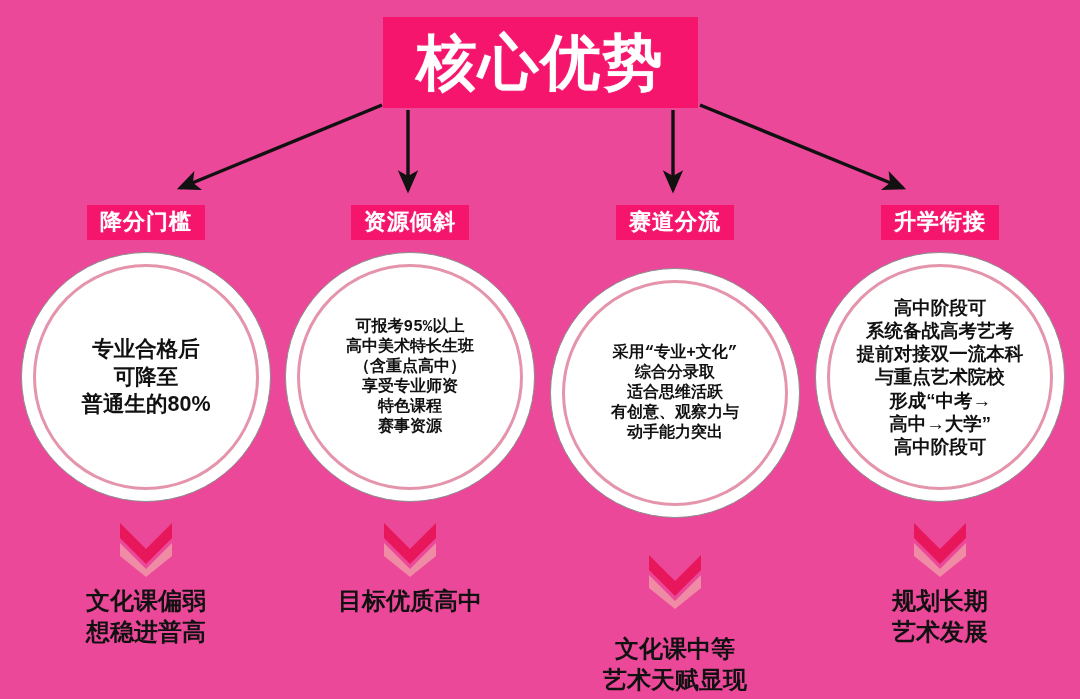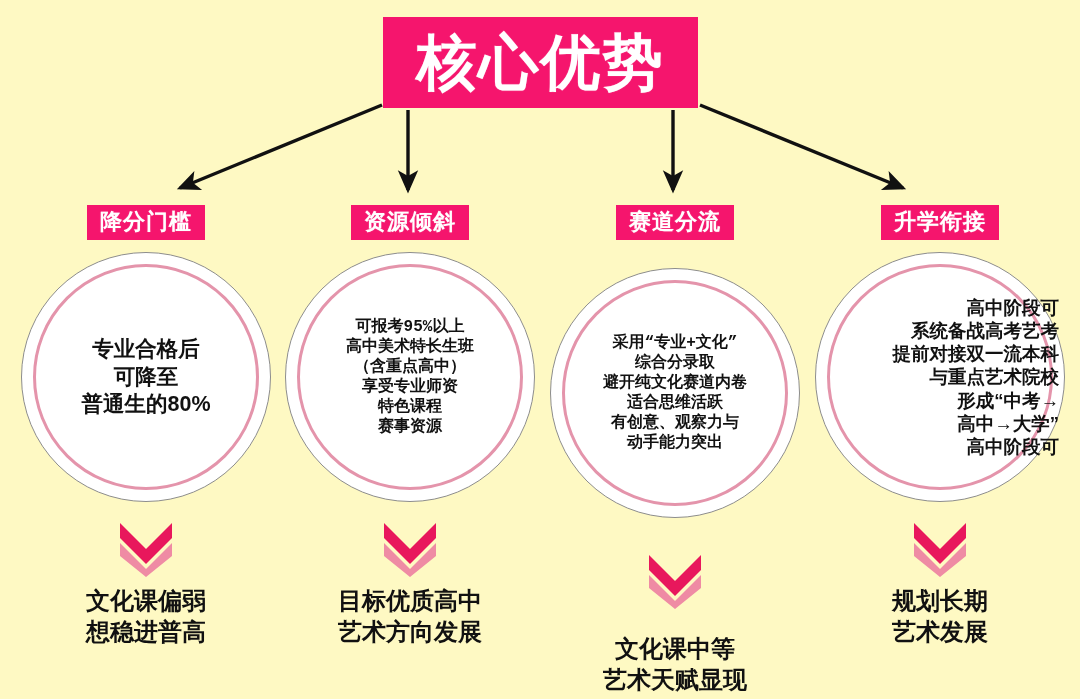--- a/index.html
+++ b/index.html
@@ -7,21 +7,21 @@
     padding: 0;
     background: #ffffff;
   }
   body {
     font-family: "Liberation Sans", "DejaVu Sans", sans-serif;
   }
   #canvas {
     position: relative;
     width: 1080px;
     height: 699px;
-    background: #fef9c3;
+    background: #ec4899;
     overflow: hidden;
   }
 
   
   #connectors {
     position: absolute;
     left: 0;
     top: 0;
     width: 1080px;
     height: 699px;
@@ -117,21 +117,21 @@
     justify-content: center;
     text-align: center;
     color: #111111;
     font-weight: bold;
     line-height: 1.26;
     box-sizing: border-box;
   }
   .circle-text .ln { white-space: nowrap; }
   .size-4 { font-size: 21.5px; }
   .size-6 { font-size: 16px; font-family: Liberation Mono, monospace; }
-  .size-7 { font-size: 18.5px; align-items: flex-end; }
+  .size-7 { font-size: 18.5px; }
 
   
   .chevron {
     margin-top: 17px;
     width: 60px;
     height: 58px;
     flex: none;
   }
 
   
@@ -200,33 +200,31 @@
         <span class="ln">特色课程</span>
         <span class="ln">赛事资源</span>
       </div>
     </div>
     <svg class="chevron" viewBox="0 0 60 58">
       <path d="M4 4 L30 30 L56 4 L56 19 L30 45 L4 19 Z" fill="#E8175C"></path>
       <path d="M4 24 L30 50 L56 24 L56 37 L30 58 L4 37 Z" fill="#EF8BA4"></path>
     </svg>
     <div class="outcome">
       <div>目标优质高中</div>
-      <div>艺术方向发展</div>
     </div>
   </div>
 
   <div class="column col-2">
     <div class="cat-label">赛道分流</div>
     <div class="circle-wrap">
       <div class="circle-outer"></div>
       <div class="circle-inner"></div>
       <div class="circle-text size-6">
         <span class="ln">采用“专业+文化”</span>
         <span class="ln">综合分录取</span>
-        <span class="ln">避开纯文化赛道内卷</span>
         <span class="ln">适合思维活跃</span>
         <span class="ln">有创意、观察力与</span>
         <span class="ln">动手能力突出</span>
       </div>
     </div>
     <svg class="chevron" viewBox="0 0 60 58">
       <path d="M4 4 L30 30 L56 4 L56 19 L30 45 L4 19 Z" fill="#E8175C"></path>
       <path d="M4 24 L30 50 L56 24 L56 37 L30 58 L4 37 Z" fill="#EF8BA4"></path>
     </svg>
     <div class="outcome">

